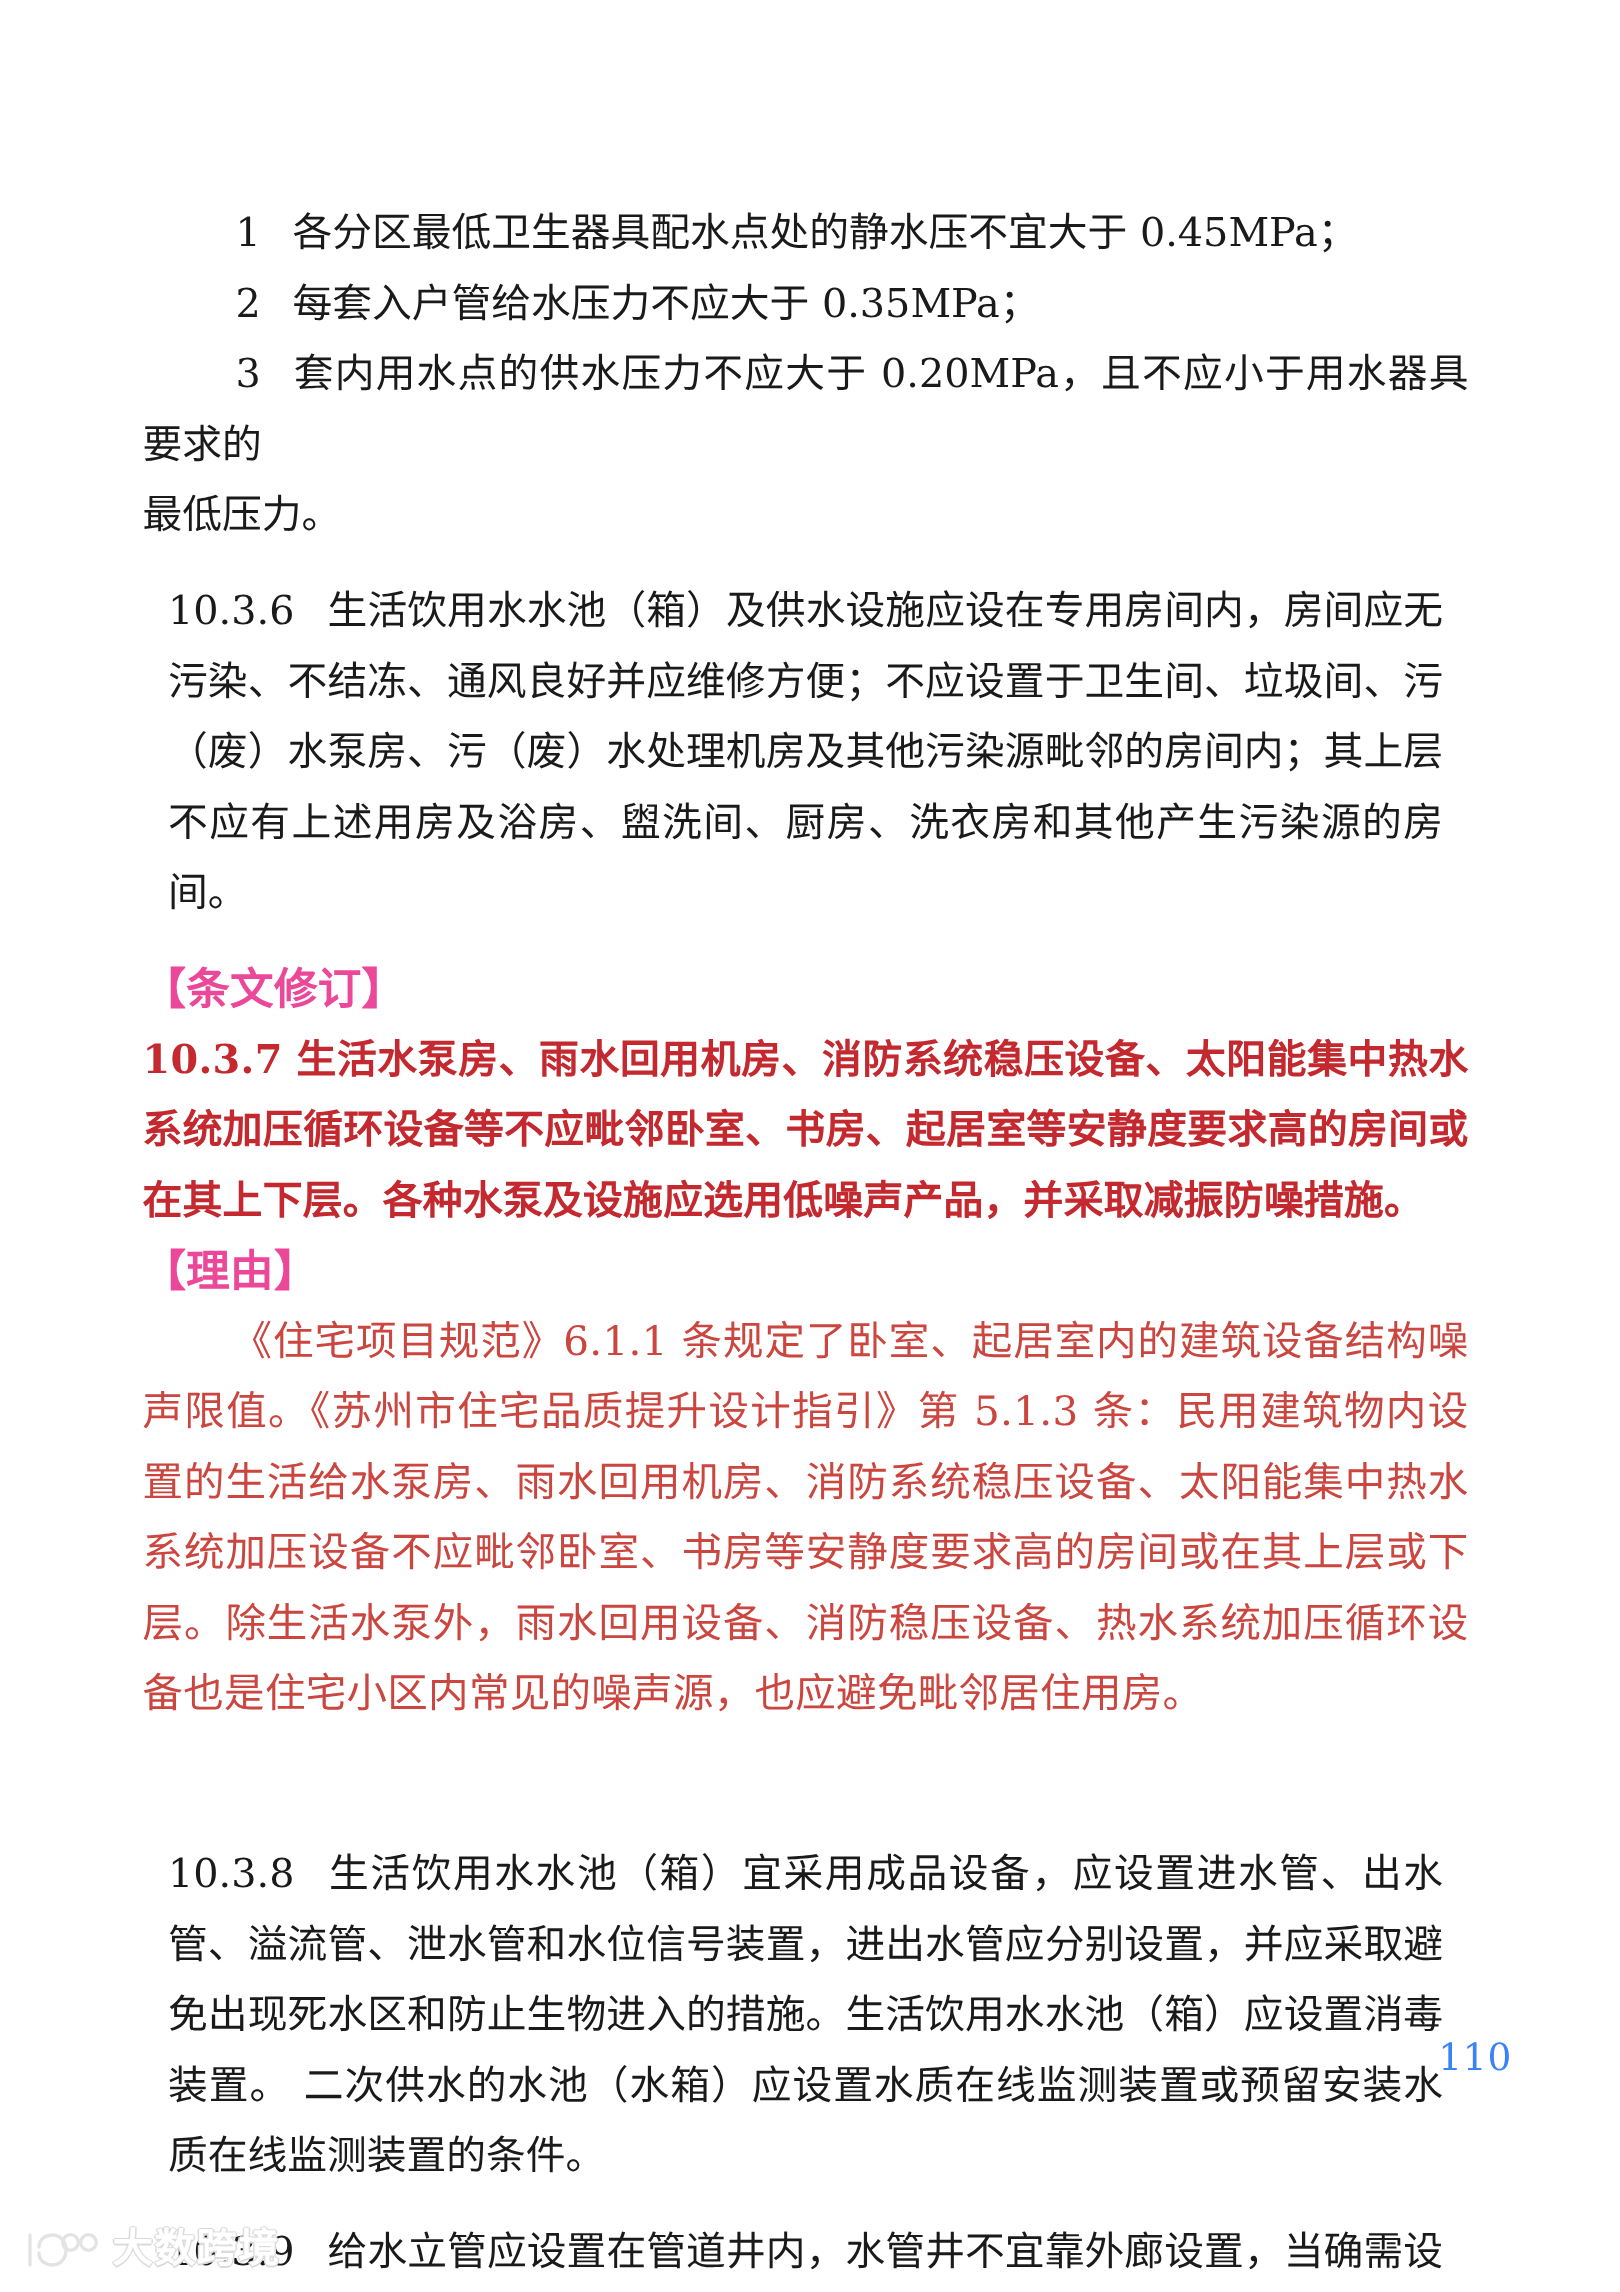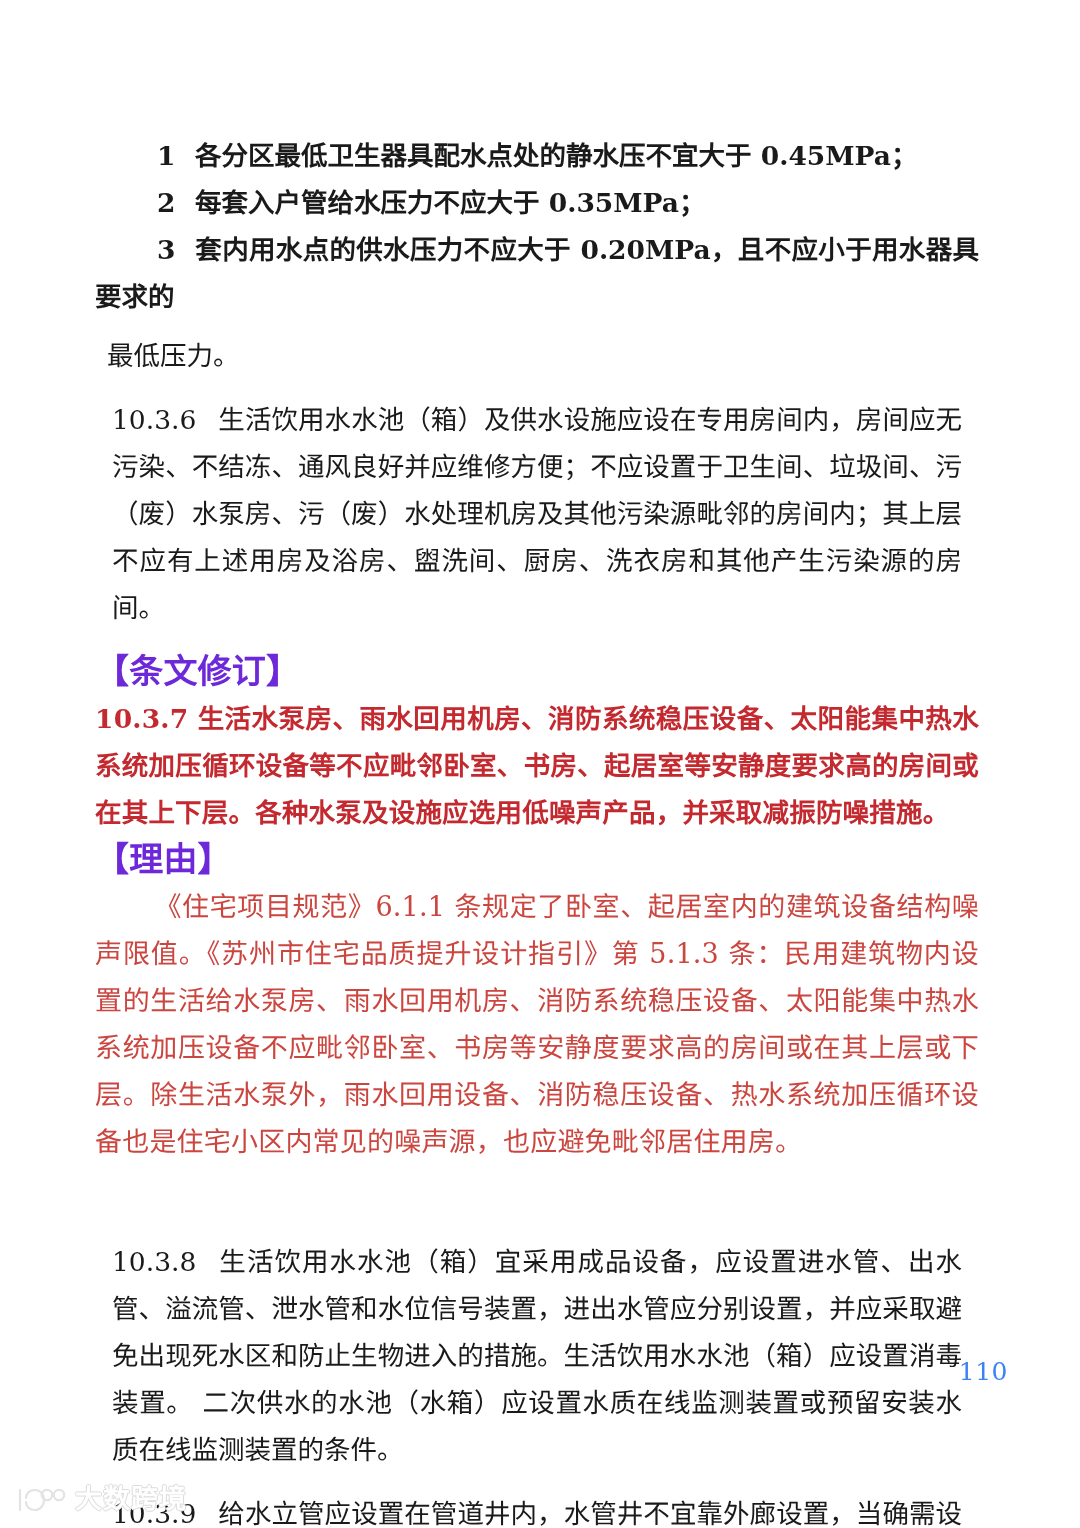--- a/index.html
+++ b/index.html
@@ -31,55 +31,54 @@
     list-style: none;
   }
   .numitem {
     font-size: 26.5px;
     line-height: 47px;
     margin: 0;
     padding-left: 0;
     text-align: justify;
     text-justify: inter-ideograph;
     text-indent: 0;
-    font-weight: bold;
   }
   .numitem .num {
     display: inline-block;
     width: 38px;
     margin-left: 62px;
     text-align: left;
   }
   .numitem .numtext { }
 
   .hang {
     font-size: 26.5px;
     line-height: 47px;
-    margin: 12px;
+    margin: 0;
     text-align: justify;
     text-justify: inter-ideograph;
   }
 
   
   .clause {
     font-size: 26.5px;
     line-height: 47px;
     margin: 17px;
     text-align: justify;
     text-justify: inter-ideograph;
   }
   .clause .cno { white-space: nowrap; }
   .gap-sm { display: inline-block; width: 9px; }
   .gap-md { display: inline-block; width: 22px; }
   .red-head {
-    font-size: 34px;
+    font-size: 29px;
     line-height: 47px;
     font-weight: bold;
     margin: 0;
-    color: #6d28d9;
+    color: #ec4899;
     letter-spacing: 0.2px;
   }
   .red-body {
     font-size: 26.5px;
     line-height: 47px;
     font-weight: bold;
     margin: 0;
     color: #c3292e;
     text-align: justify;
     text-justify: inter-ideograph;

